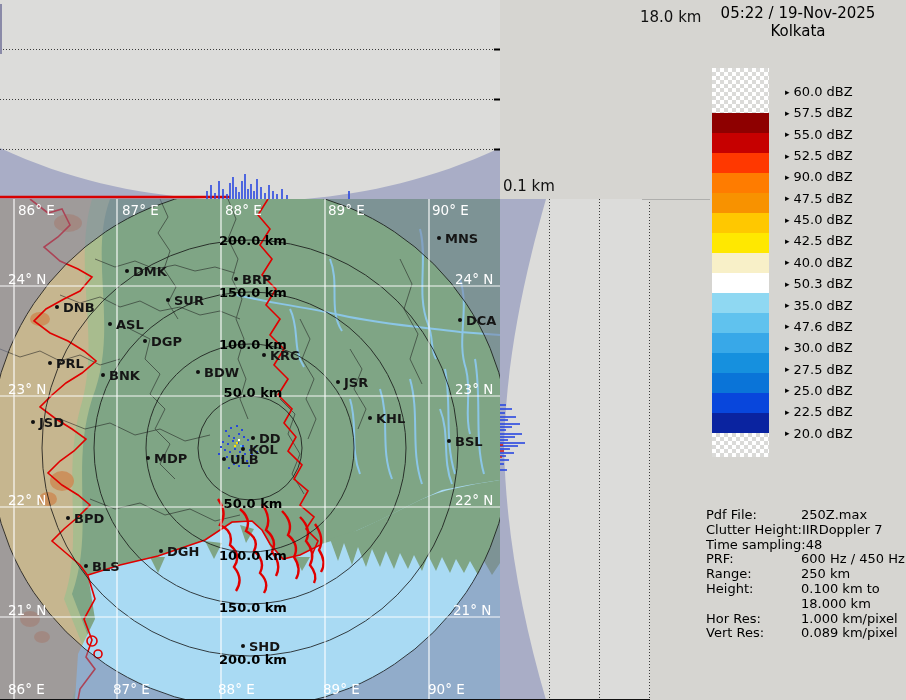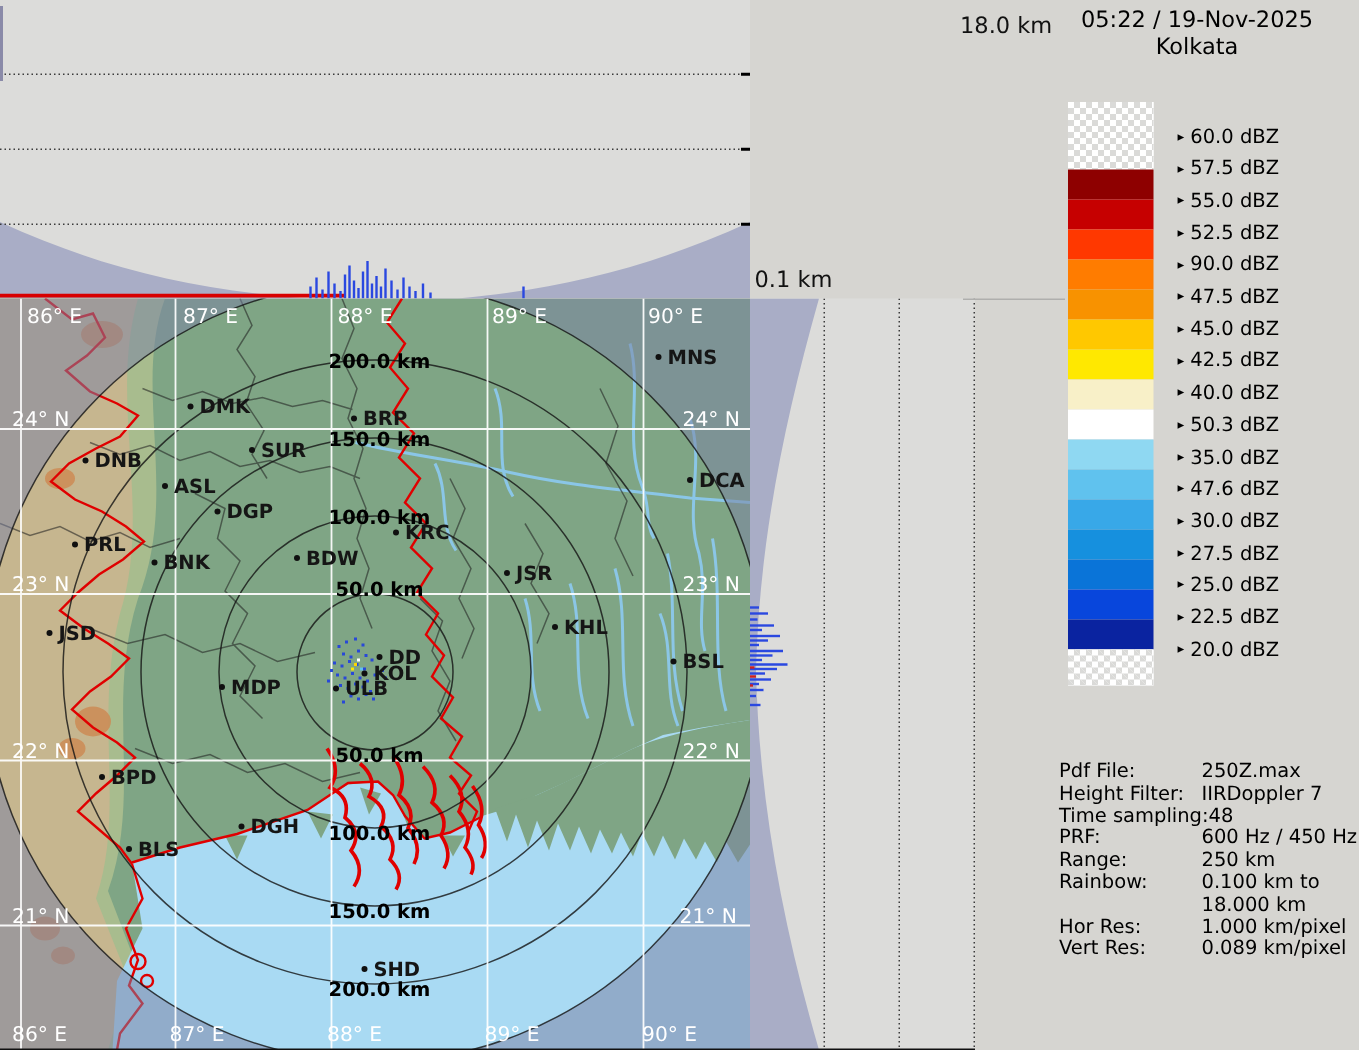--- a/index.html
+++ b/index.html
@@ -386,37 +386,37 @@
     </div>
   <div id="legend-labels"></div>
 
   <div id="metadata" class="abs">
     <div id="md-rows">
         <div class="md-row">
           <div class="md-label">Pdf File:</div>
           <div class="md-value">250Z.max</div>
         </div>
         <div class="md-row">
-          <div class="md-label">Height Filter:</div>
+          <div class="md-label">Clutter Height:</div>
           <div class="md-value">IIRDoppler 7</div>
         </div>
         <div class="md-row">
           <div class="md-label">Time sampling:</div>
           <div class="md-value">48</div>
         </div>
         <div class="md-row">
           <div class="md-label">PRF:</div>
           <div class="md-value">600 Hz / 450 Hz</div>
         </div>
         <div class="md-row">
           <div class="md-label">Range:</div>
           <div class="md-value">250 km</div>
         </div>
         <div class="md-row">
-          <div class="md-label">Rainbow:</div>
+          <div class="md-label">Height:</div>
           <div class="md-value">0.100 km to</div>
         </div>
         <div class="md-row">
           <div class="md-label"></div>
           <div class="md-value">18.000 km</div>
         </div>
         <div class="md-row">
           <div class="md-label">Hor Res:</div>
           <div class="md-value">1.000 km/pixel</div>
         </div>

